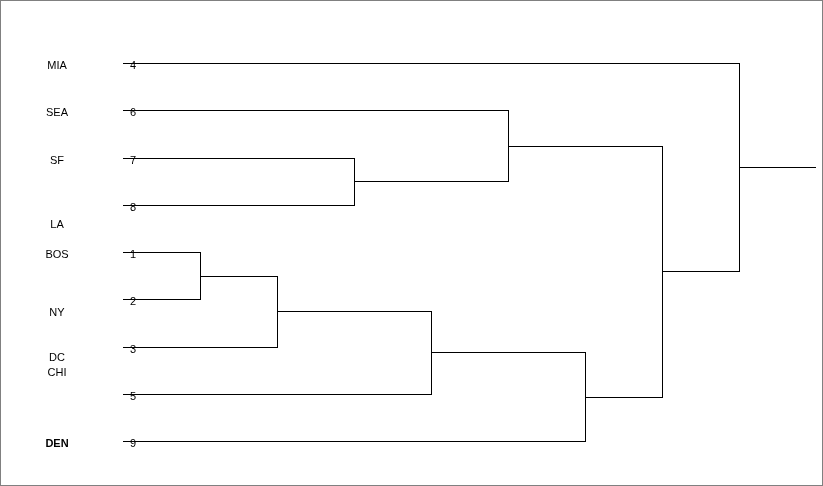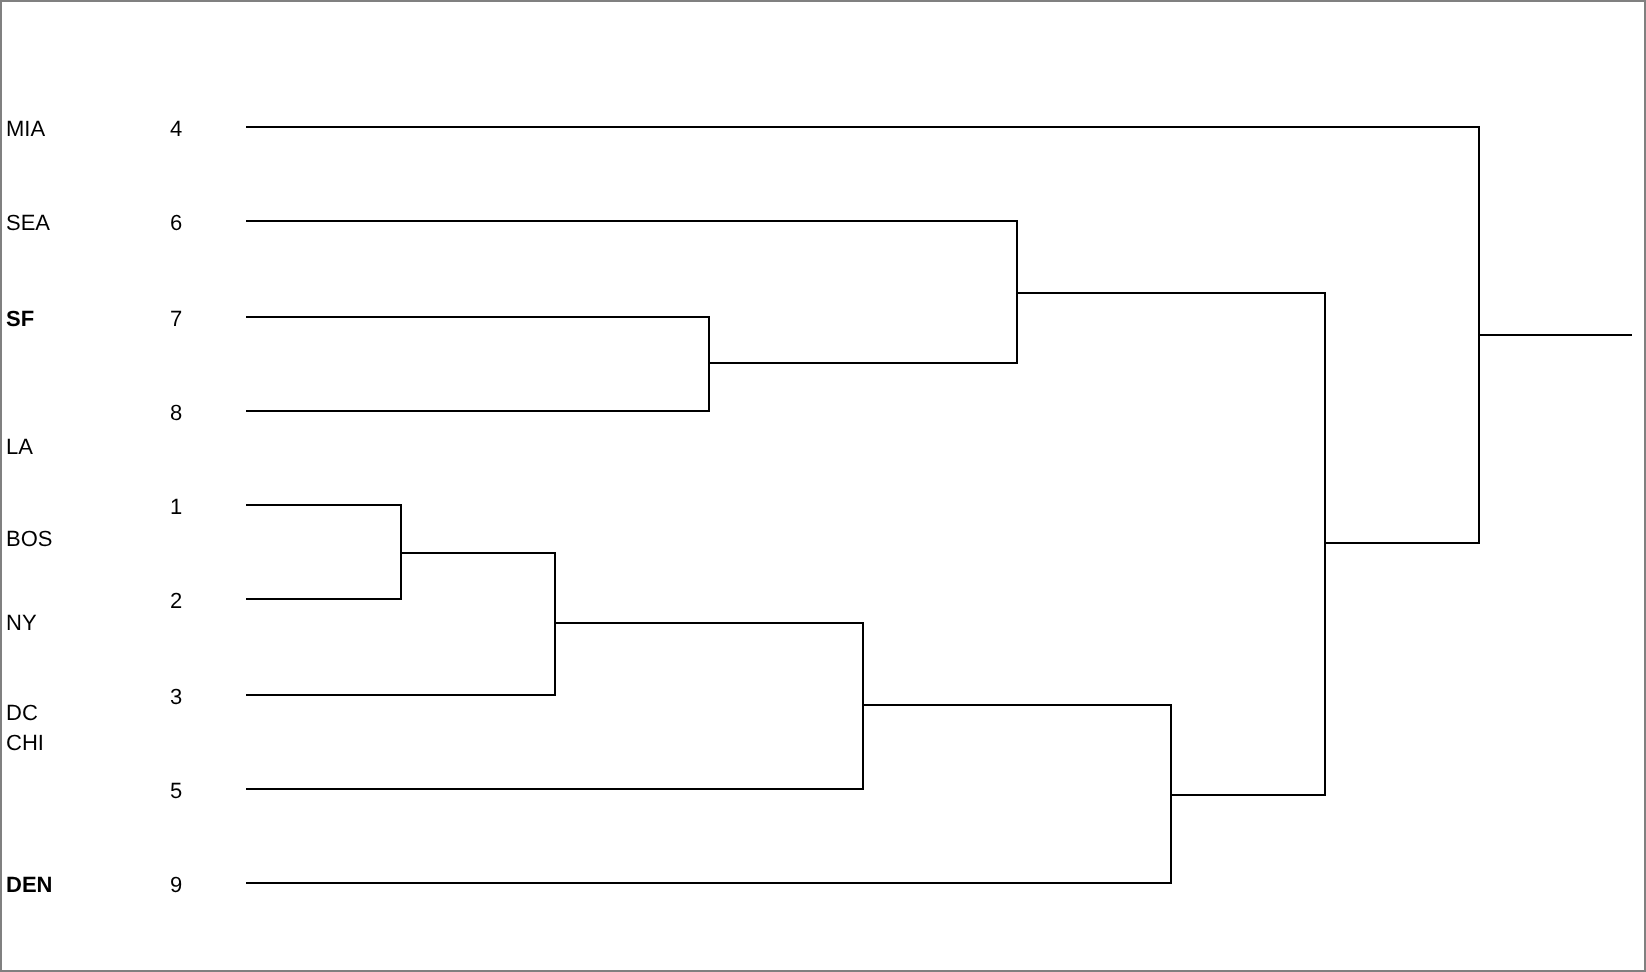--- a/index.html
+++ b/index.html
@@ -20,22 +20,23 @@
   .plot-svg {
     position: absolute;
     left: 0;
     top: 0;
   }
   .leaf-label, .seed-label {
     position: absolute;
     font-size: 11px;
     line-height: 14px;
     color: #000000;
-    text-align: left;
+    text-align: center;
     white-space: nowrap;
+    margin-left: 40px;
   }
   .leaf-label { left: 2px;  width: 28px; }
   .seed-label { left: 84px; width: 16px; }
 </style>
 </head>
 <body>
 
 <div class="frame">
   <svg class="plot-svg" id="lines" width="823" height="486">
       <path d="M 122 251.5 H 199.5 V 298.5 H 122" fill="none" stroke="#000000" stroke-width="1" shape-rendering="crispEdges"></path>
@@ -46,25 +47,25 @@
       <path d="M 430 351.5 H 584.5 V 440.5 H 122" fill="none" stroke="#000000" stroke-width="1" shape-rendering="crispEdges"></path>
       <path d="M 507 145.5 H 661.5 V 396.5 H 584" fill="none" stroke="#000000" stroke-width="1" shape-rendering="crispEdges"></path>
       <path d="M 122 62.5 H 738.5 V 270.5 H 661" fill="none" stroke="#000000" stroke-width="1" shape-rendering="crispEdges"></path>
       <path d="M 738 166.5 H 815" fill="none" stroke="#000000" stroke-width="1" shape-rendering="crispEdges"></path>
     </svg>
   <div id="labels">
       <div class="leaf-label" style="top: 57px;">MIA</div>
       <div class="seed-label" style="top: 57px;">4</div>
       <div class="leaf-label" style="top: 104px;">SEA</div>
       <div class="seed-label" style="top: 104px;">6</div>
-      <div class="leaf-label" style="top: 152px; font-weight: bold;">SF</div>
+      <div class="leaf-label" style="top: 152px;">SF</div>
       <div class="seed-label" style="top: 152px;">7</div>
       <div class="leaf-label" style="top: 216px;">LA</div>
       <div class="seed-label" style="top: 199px;">8</div>
-      <div class="leaf-label" style="top: 262px;">BOS</div>
+      <div class="leaf-label" style="top: 246px;">BOS</div>
       <div class="seed-label" style="top: 246px;">1</div>
       <div class="leaf-label" style="top: 304px;">NY</div>
       <div class="seed-label" style="top: 293px;">2</div>
       <div class="leaf-label" style="top: 349px;">DC</div>
       <div class="seed-label" style="top: 341px;">3</div>
       <div class="leaf-label" style="top: 364px;">CHI</div>
       <div class="seed-label" style="top: 388px;">5</div>
       <div class="leaf-label" style="top: 435px; font-weight: bold;">DEN</div>
       <div class="seed-label" style="top: 435px;">9</div>
     </div>

